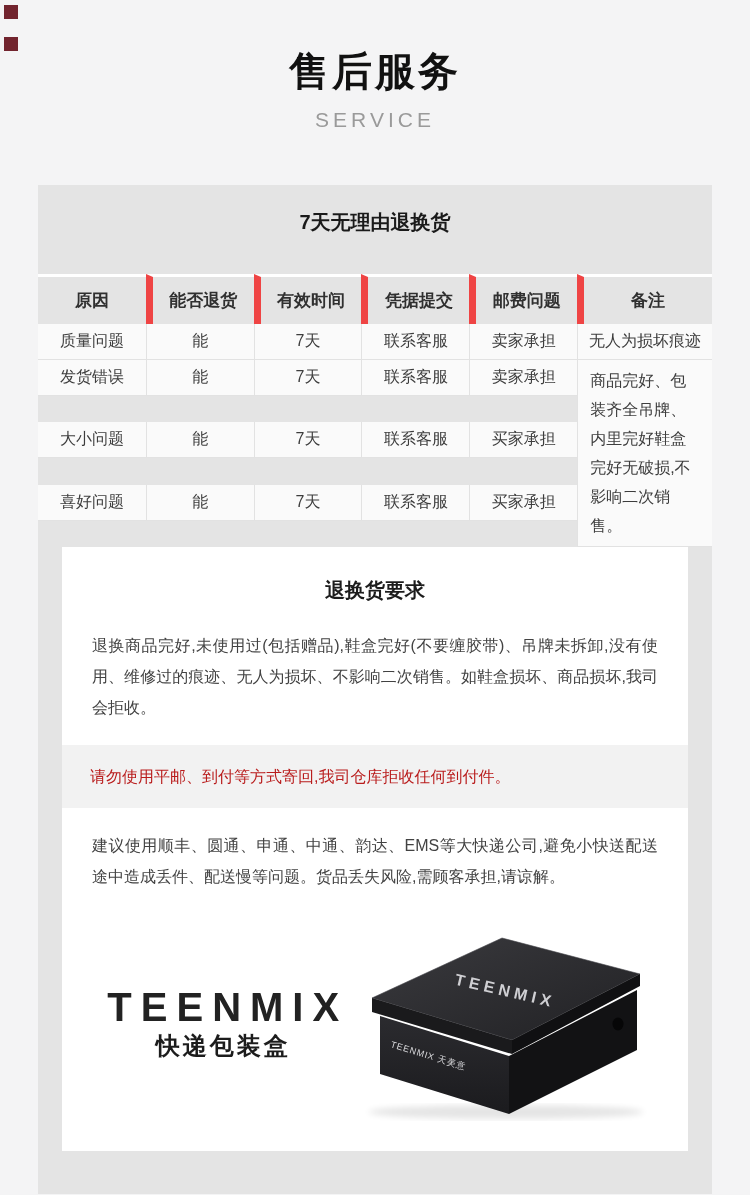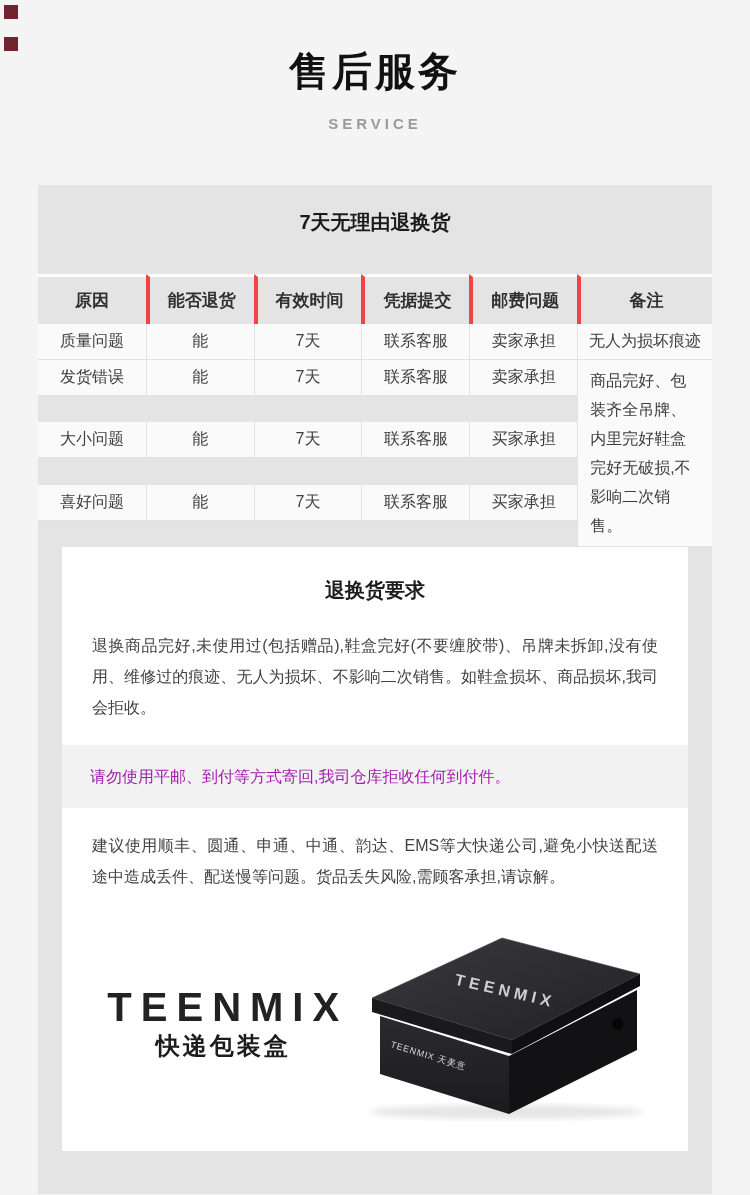--- a/index.html
+++ b/index.html
@@ -10,48 +10,48 @@
   body{
     width:750px;height:1195px;overflow:hidden;position:relative;margin:0 auto;
     background:var(--page-bg);
     font-family:"Liberation Sans","DejaVu Sans",sans-serif;color:var(--body);
   }
   .corner-marker{position:absolute;left:4px;width:14px;height:14px;background:var(--marker);}
   .corner-marker.m1{top:5px;} .corner-marker.m2{top:37px;}
 
   .page-head{padding-top:44px;text-align:center;}
   .page-title{font-size:40px;font-weight:bold;color:#111;letter-spacing:3px;}
-  .page-subtitle{margin-top:16px;font-size:15px;color:var(--sub);letter-spacing:4px;font-weight:bold;}
+  .page-subtitle{margin-top:9px;font-size:21px;color:var(--sub);letter-spacing:4px;font-weight:normal;}
 
   .panel{margin:53px 38px 0;background:var(--panel-bg);padding-bottom:43px;}
   .panel-title{height:81px;line-height:75px;text-align:center;font-size:20px;font-weight:bold;color:#1a1a1a;}
 
   .policy-table{display:grid;grid-template-columns:16% 16% 16% 16% 16% 20%;margin-top:8px;}
   .th{
     height:50px;display:flex;align-items:center;justify-content:center;
-    border-top:3px solid #fff;border-left:4px solid #ef4444;
+    border-top:3px solid #fff;border-left:7px solid #ef4444;
     font-size:17px;font-weight:600;color:#303030;
   }
   .th.c1{border-left:none;}
   .td{
     height:36px;display:flex;align-items:center;justify-content:center;
     background:var(--cell-bg);border-bottom:1px solid var(--line);
     font-size:16px;color:#3d3d3d;
   }
   .td.bl{border-left:1px solid var(--line);}
   .td.merged{
     grid-column:6;grid-row:3 / span 3;height:auto;
     justify-content:flex-start;text-align:left;padding:6px 12px;
     line-height:29px;align-items:center;
   }
 
   .inner{margin:0 24px;background:#ffffff;}
   .req-title{padding-top:30px;text-align:center;font-size:20px;font-weight:bold;color:#1c1c1c;}
   .req-p{margin:26px 30px 22px;font-size:16px;line-height:31px;color:#424242;text-align:justify;}
-  .req-highlight{background:var(--hl-bg);padding:19px 28px;font-size:16px;line-height:25px;color:#a21caf;}
+  .req-highlight{background:var(--hl-bg);padding:19px 28px;font-size:16px;line-height:25px;color:#b91c1c;}
   .req-p2{margin:22px 30px;font-size:16px;line-height:31px;color:#424242;text-align:justify;}
 
   .packaging{display:flex;align-items:center;padding:12px 32px 30px;}
   .pack-left{flex:0 0 46%;text-align:center;}
   .brand-word{font-size:40px;font-weight:600;color:#222;letter-spacing:9px;padding-left:9px;}
   .brand-label{font-size:24px;font-weight:bold;color:#1c1c1c;letter-spacing:3px;}
   .pack-right{flex:1;display:flex;justify-content:center;}
 </style>
 </head>
 <body>

